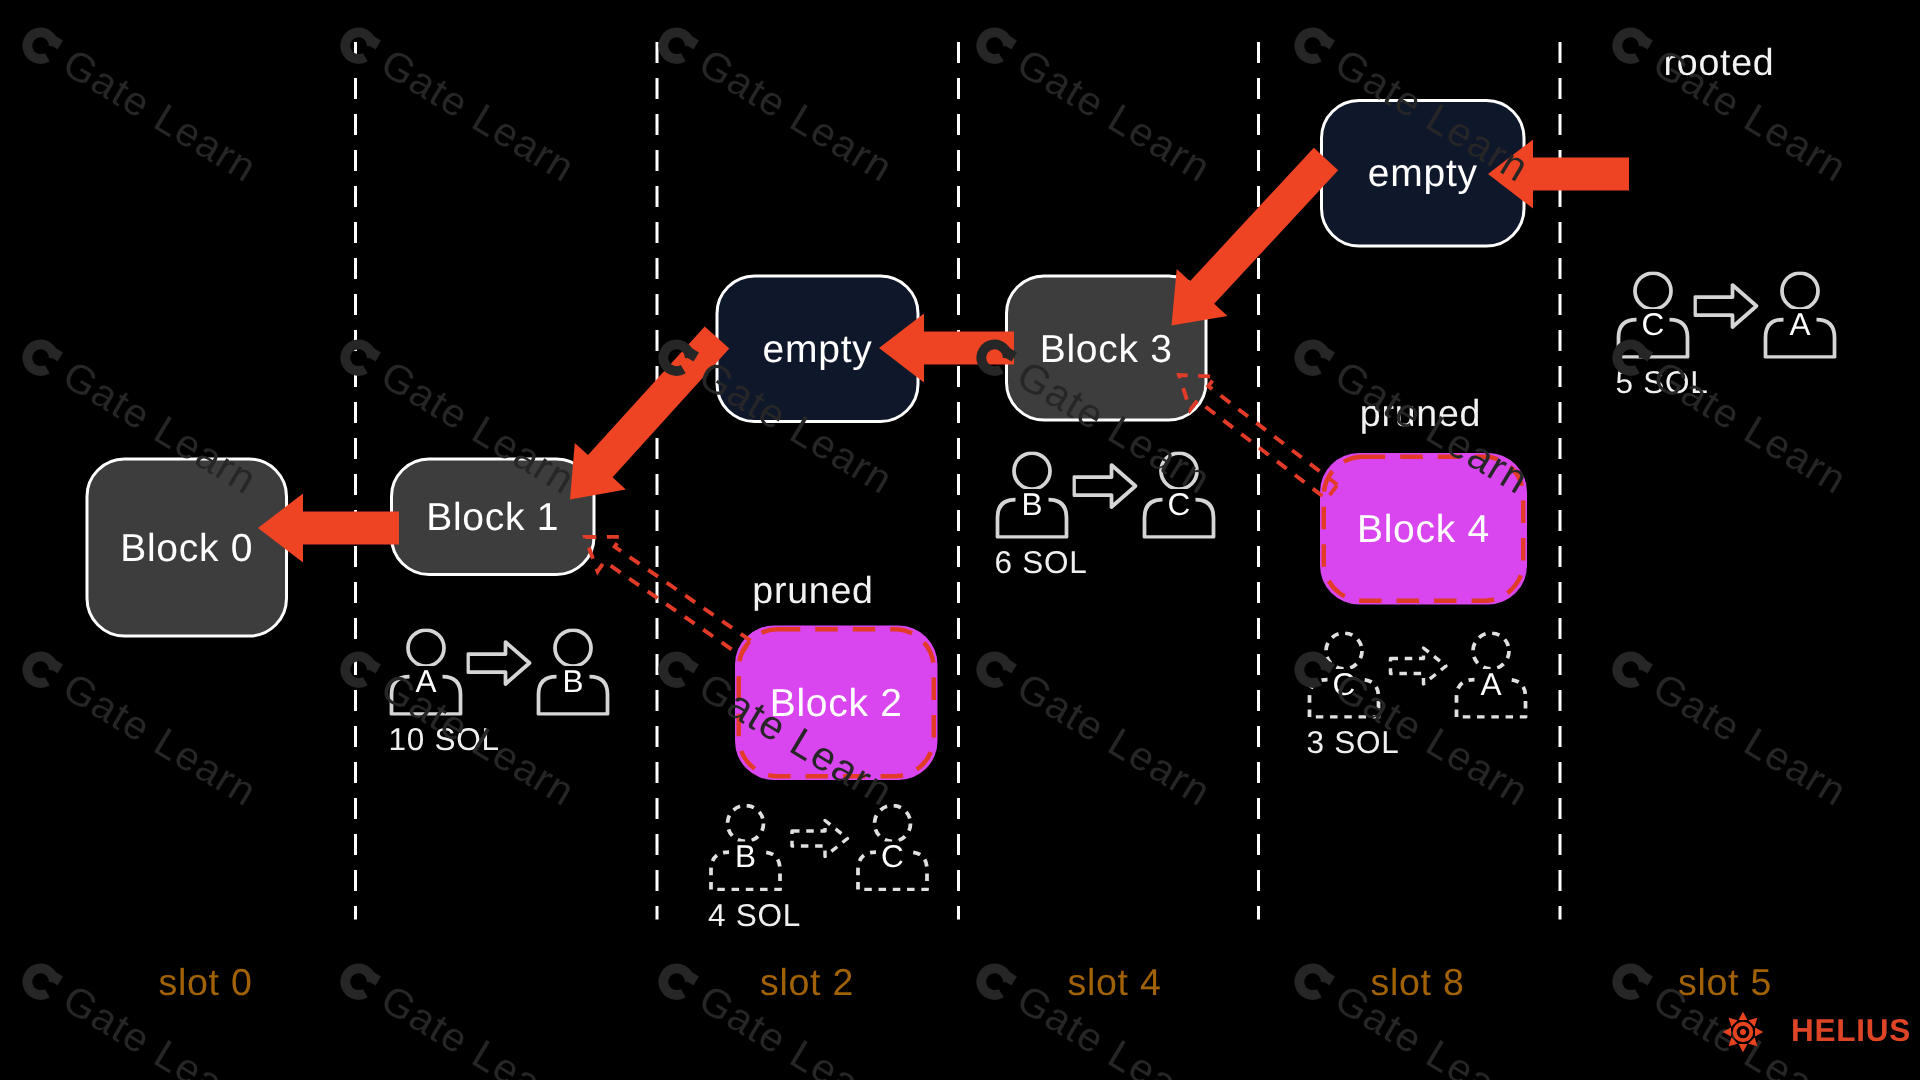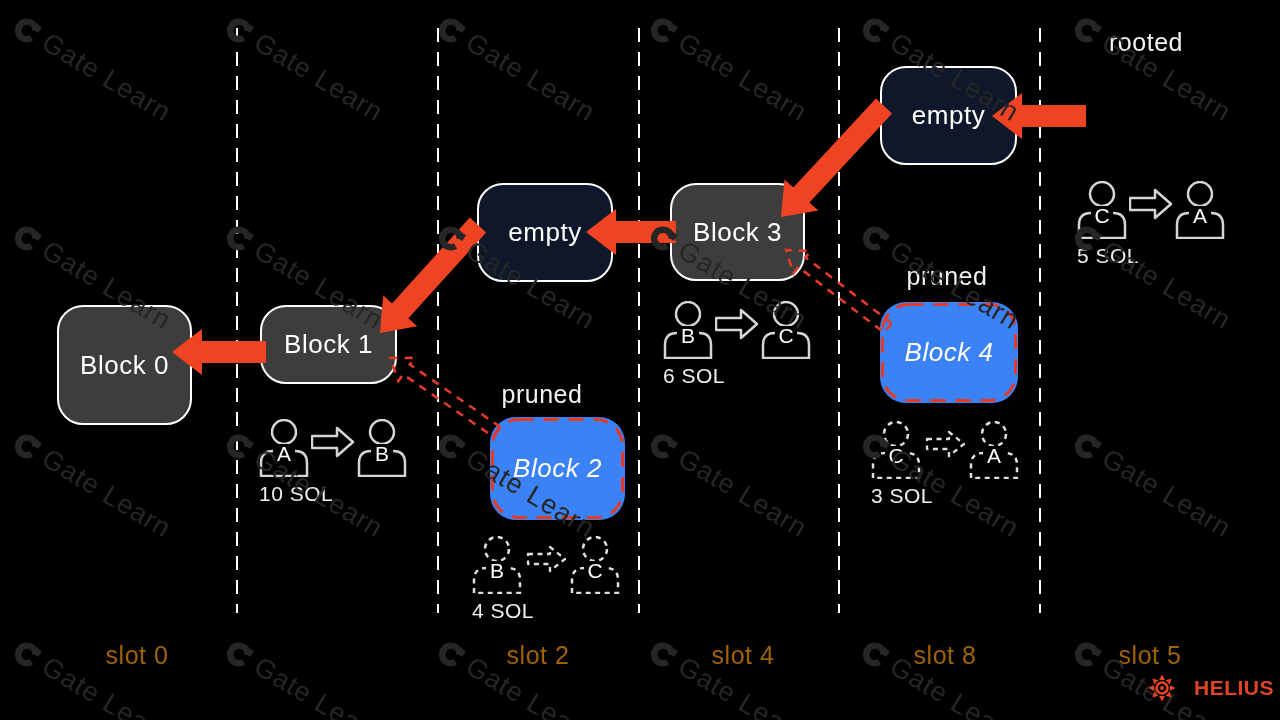--- a/index.html
+++ b/index.html
@@ -14,21 +14,21 @@
 
   
   .block{
     position:absolute;z-index:10;
     display:flex;align-items:center;justify-content:center;
     border:2.5px solid #ffffff;border-radius:26px;
     background:#3d3d3d;font-size:26px;color:#fff;letter-spacing:.5px;
     box-sizing:border-box;
   }
   .block.empty{background:#0f172a;}
-  .block.pruned{background:#3b82f6;border:none;font-style:italic;}
+  .block.pruned{background:#d946ef;border:none;}
   .block.pruned svg{position:absolute;left:0;top:0;}
   .block .blabel{position:relative;z-index:2;}
 
   
   .tag{
     position:absolute;z-index:10;text-align:center;
     font-size:25px;color:#f2f2f2;letter-spacing:.5px;
   }
   .slot-label{
     position:absolute;z-index:10;top:641px;width:140px;text-align:center;

